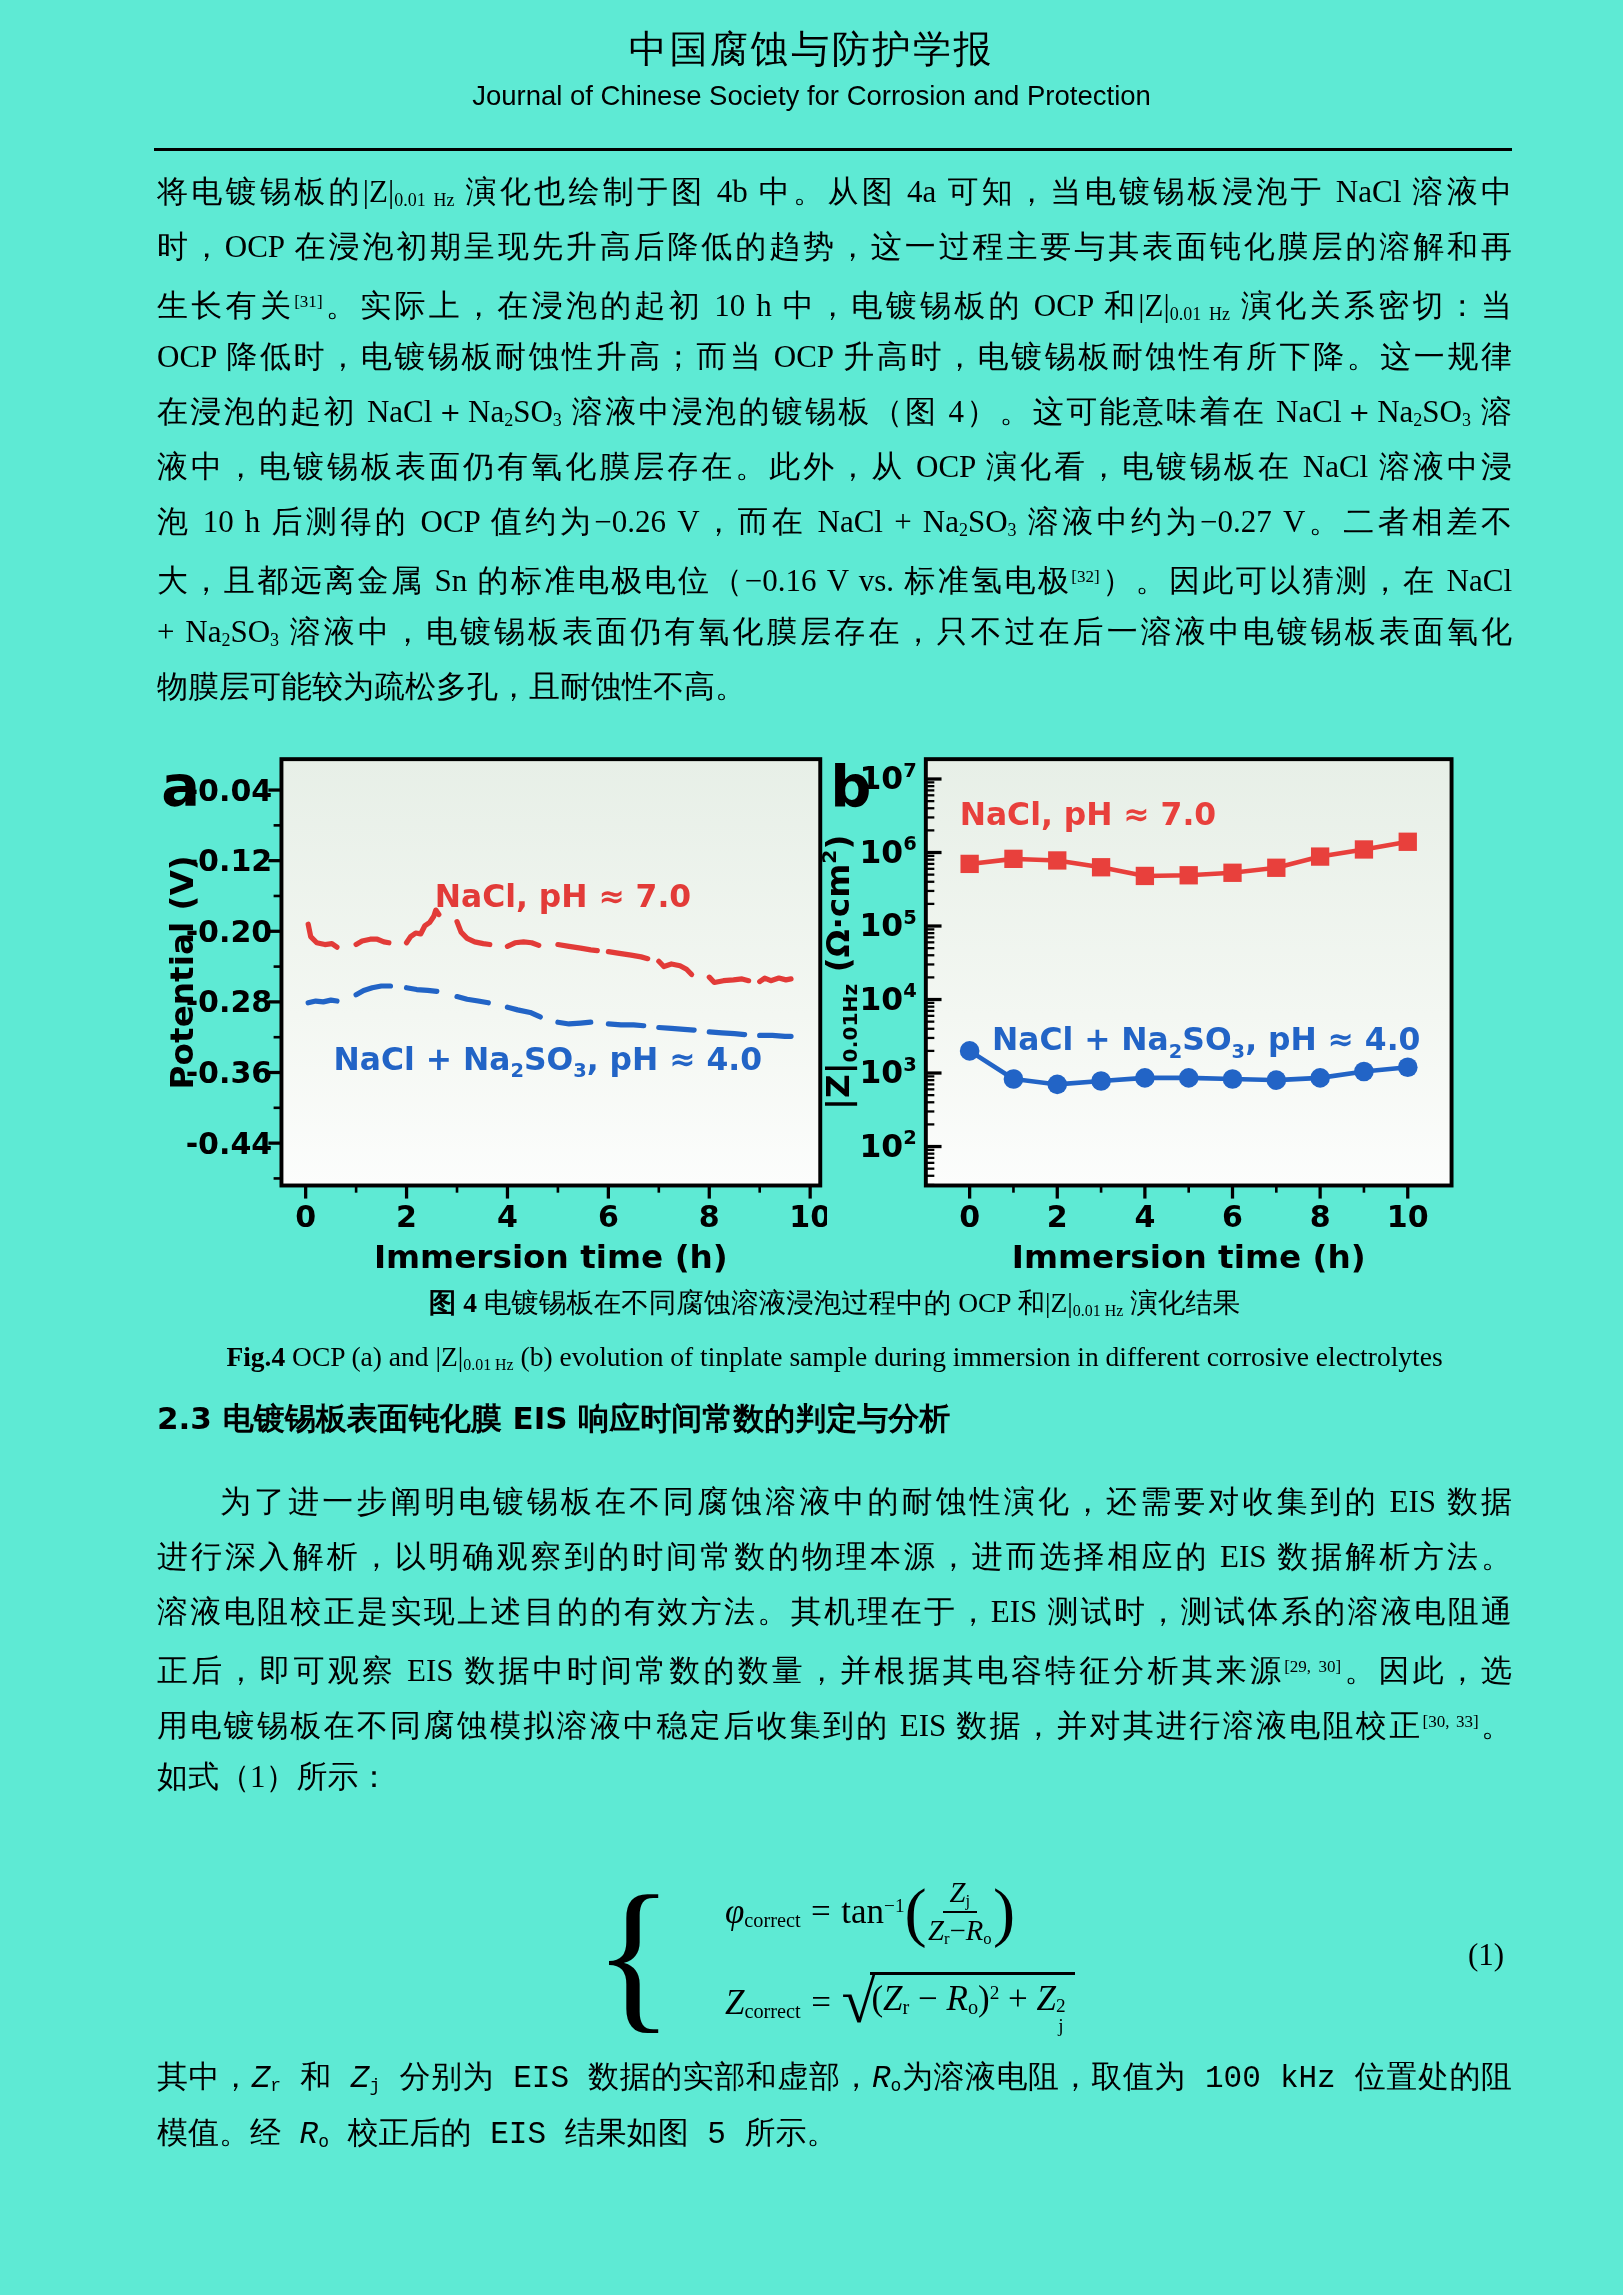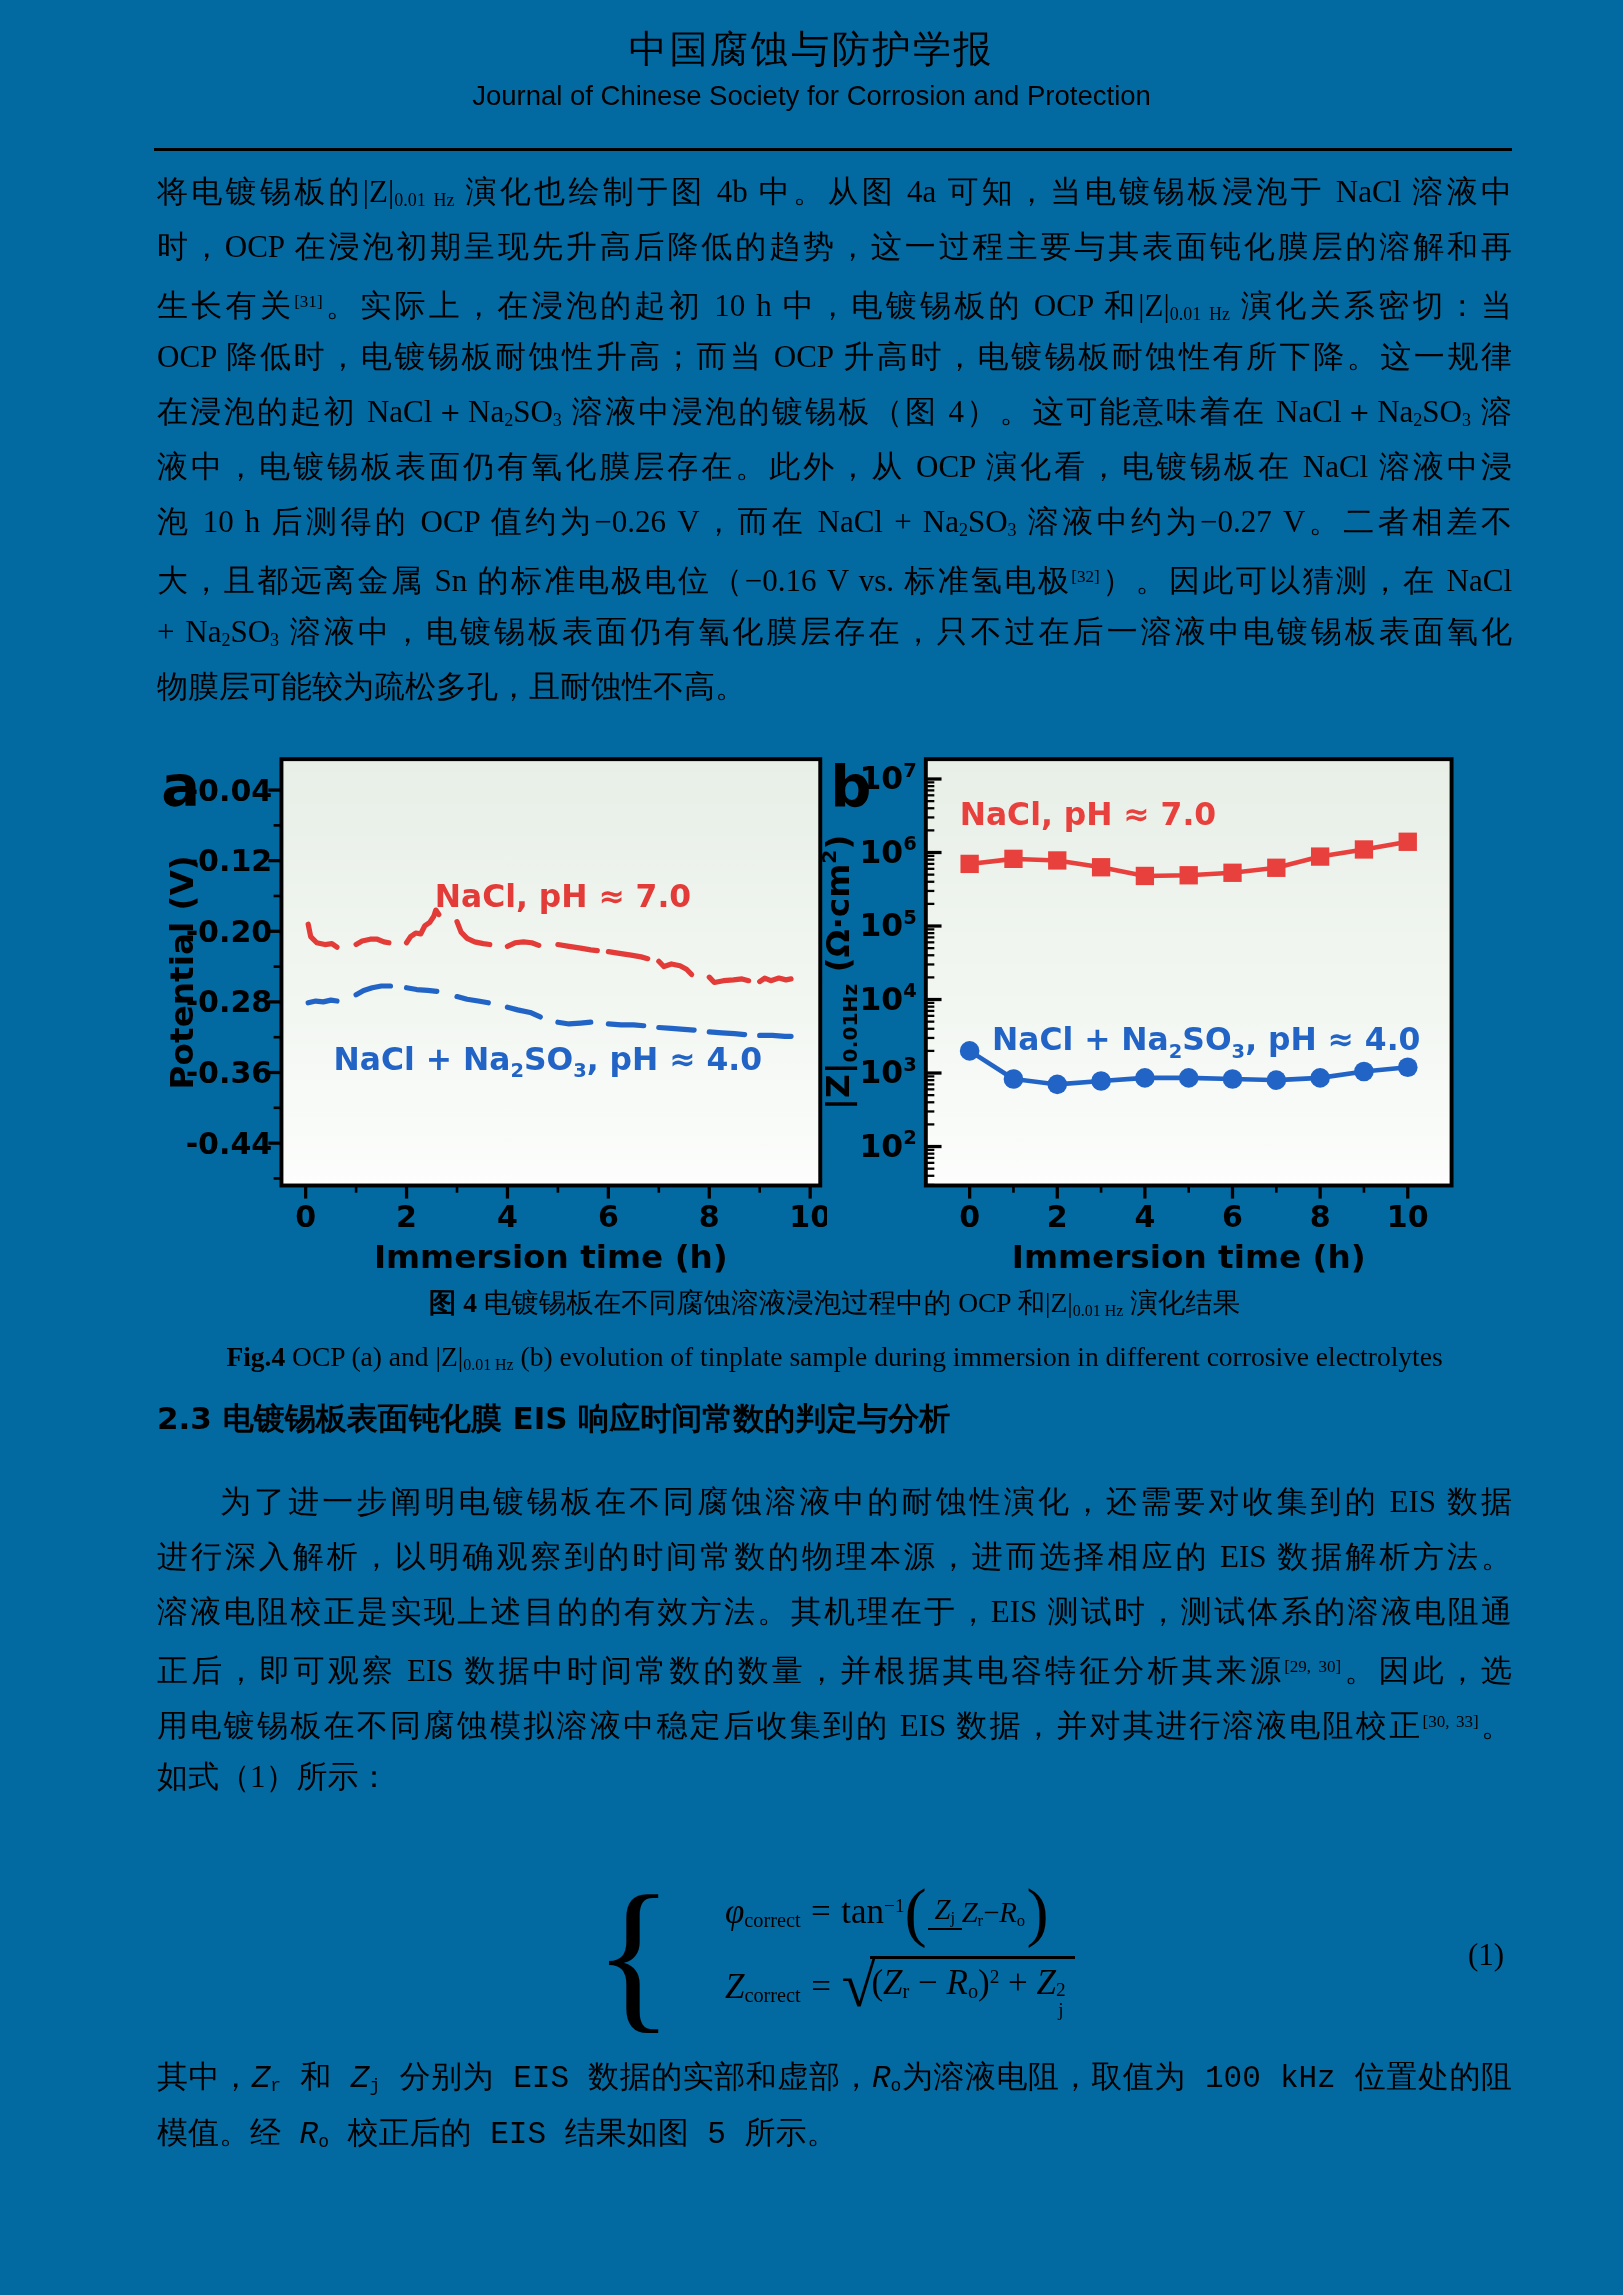--- a/index.html
+++ b/index.html
@@ -1,16 +1,16 @@
 <!DOCTYPE html>
 <html style="font-size:10.5px"><head>
 <meta charset="utf-8">
 <style>
   html,body{margin:0;padding:0;background:#ffffff;}
-  .page{position:relative;width:1623px;height:2295px;background:#0369a1;color:#000;
+  .page{position:relative;width:1623px;height:2295px;background:#5eead4;color:#000;
         font-family:"Liberation Serif","DejaVu Serif",serif;overflow:hidden;}
 
   
   .jt-cn{position:absolute;top:23.6px;left:0;width:100%;text-align:center;font-size:38px;
          font-family:"DejaVu Sans","Liberation Sans",sans-serif;letter-spacing:2.6px;}
   .jt-en{position:absolute;top:80px;left:0;width:100%;text-align:center;font-size:27.5px;
          font-family:"Liberation Sans","DejaVu Sans",sans-serif;}
   .rule{position:absolute;top:148px;left:154px;width:1358px;height:3.3px;background:#000;}
 
   
@@ -40,21 +40,21 @@
            font-family:"DejaVu Sans","Liberation Sans",sans-serif;}
 
   
   .equation{position:absolute;left:157px;top:1857px;width:1355px;height:196px;
             display:flex;align-items:center;justify-content:center;font-size:35px;}
   .eq-number{position:absolute;right:7.9px;top:50%;transform:translateY(-50%);font-size:31px;}
   .brace{font-size:165px;font-weight:400;line-height:0.9;margin-right:19.6px;transform:scaleY(1.02);}
   .eq-rows{display:flex;flex-direction:column;gap:24px;margin-left:32px;}
   .eq-row{display:flex;align-items:center;white-space:nowrap;}
   .eq-eq{margin:0 10.5px;}
-  .frac{display:inline-flex;align-items:center;font-size:0.82em;line-height:1.15;margin:0 1.3px;}
+  .frac{display:inline-flex;flex-direction:column;align-items:center;font-size:0.82em;line-height:1.15;margin:0 1.3px;}
   .frac .num{border-bottom:2.6px solid #000;padding:0 6.5px 1.3px;}
   .frac .den{padding-top:1.3px;}
   .paren{font-size:1.9em;line-height:0;font-weight:400;}
   .sqrt{display:inline-flex;align-items:stretch;}
   .rad{font-size:1.8em;line-height:0.78;transform:translateY(5.2px);}
   .radicand{border-top:3.3px solid #000;padding:3.9px 9.2px 0 1.3px;margin-left:-5.9px;}
   .ss{display:inline-flex;flex-direction:column;align-items:center;font-size:0.55em;line-height:1.05;transform:translateY(2px);}
 </style>
 </head>
 <body>

